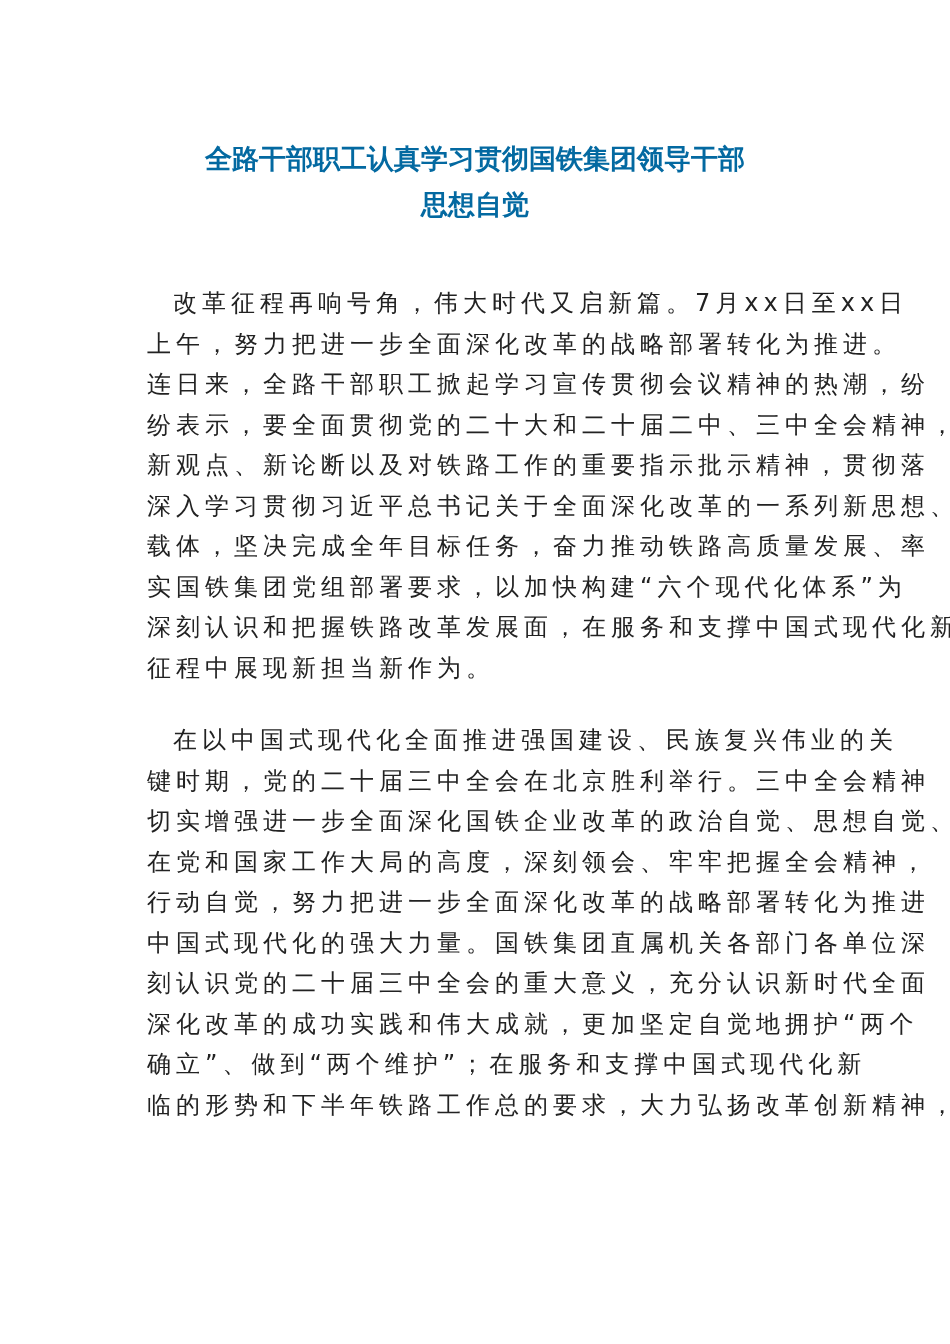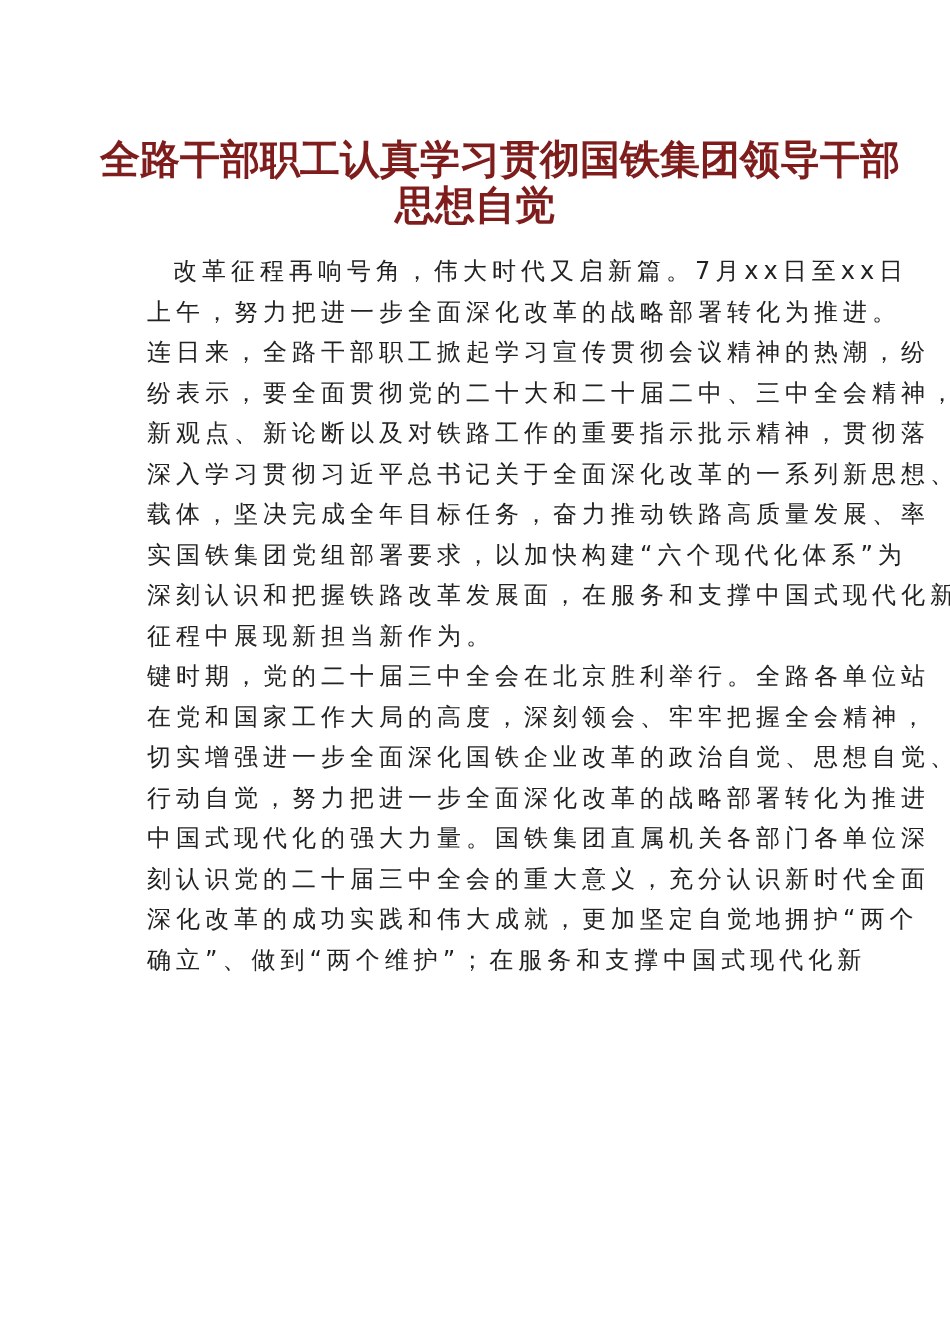--- a/index.html
+++ b/index.html
@@ -24,24 +24,24 @@
       background: #ffffff;
     }
     .title {
       position: absolute;
       left: 100px;
       top: 136px;
       width: 750px;
       text-align: center;
       font-family: "DejaVu Serif", serif;
       font-weight: bold;
-      font-size: 40px;
+      font-size: 27px;
       line-height: 46px;
       letter-spacing: 0px;
-      color: #7f1d1d;
+      color: #0369a1;
     }
     .title .line {
       display: block;
       white-space: nowrap;
     }
     .body-text {
       position: absolute;
       left: 147px;
       top: 251px;
       width: 700px;
@@ -51,20 +51,21 @@
       height: 40.5px;
       line-height: 40.5px;
       font-family: "DejaVu Sans", sans-serif;
       font-size: 24px;
       letter-spacing: 5px;
       white-space: nowrap;
       color: #222222;
     }
     .line-text.indent {
       padding-left: 26px;
+      margin-top: 32px;
     }
   </style>
 </head>
 <body>
 
 <div class="page">
 
   <h1 class="title" style="margin:0;">
     <span class="line">全路干部职工认真学习贯彻国铁集团领导干部</span>
     <span class="line">思想自觉</span>
@@ -79,24 +80,26 @@
       <span class="line-text">纷表示，要全面贯彻党的二十大和二十届二中、三中全会精神，</span>
       <span class="line-text">新观点、新论断以及对铁路工作的重要指示批示精神，贯彻落</span>
       <span class="line-text">深入学习贯彻习近平总书记关于全面深化改革的一系列新思想、</span>
       <span class="line-text">载体，坚决完成全年目标任务，奋力推动铁路高质量发展、率</span>
       <span class="line-text">实国铁集团党组部署要求，以加快构建“六个现代化体系”为</span>
       <span class="line-text">深刻认识和把握铁路改革发展面，在服务和支撑中国式现代化新</span>
       <span class="line-text">征程中展现新担当新作为。</span>
     </div>
 
     <div>
-      <span class="line-text">键时期，党的二十届三中全会在北京胜利举行。全路各单位站</span>
+      <span class="line-text indent">在以中国式现代化全面推进强国建设、民族复兴伟业的关</span>
+      <span class="line-text">键时期，党的二十届三中全会在北京胜利举行。三中全会精神</span>
+      <span class="line-text">切实增强进一步全面深化国铁企业改革的政治自觉、思想自觉、</span>
       <span class="line-text">在党和国家工作大局的高度，深刻领会、牢牢把握全会精神，</span>
-      <span class="line-text">切实增强进一步全面深化国铁企业改革的政治自觉、思想自觉、</span>
       <span class="line-text">行动自觉，努力把进一步全面深化改革的战略部署转化为推进</span>
       <span class="line-text">中国式现代化的强大力量。国铁集团直属机关各部门各单位深</span>
       <span class="line-text">刻认识党的二十届三中全会的重大意义，充分认识新时代全面</span>
       <span class="line-text">深化改革的成功实践和伟大成就，更加坚定自觉地拥护“两个</span>
       <span class="line-text">确立”、做到“两个维护”；在服务和支撑中国式现代化新</span>
+      <span class="line-text">临的形势和下半年铁路工作总的要求，大力弘扬改革创新精神，</span>
     </div>
 
   </div>
 </div>
 
 </body></html>

